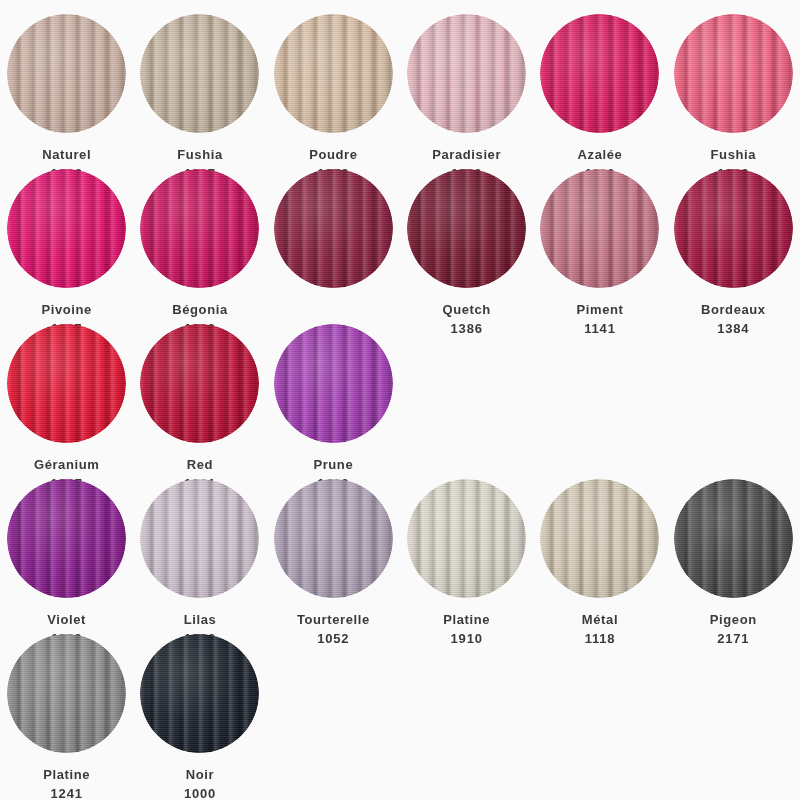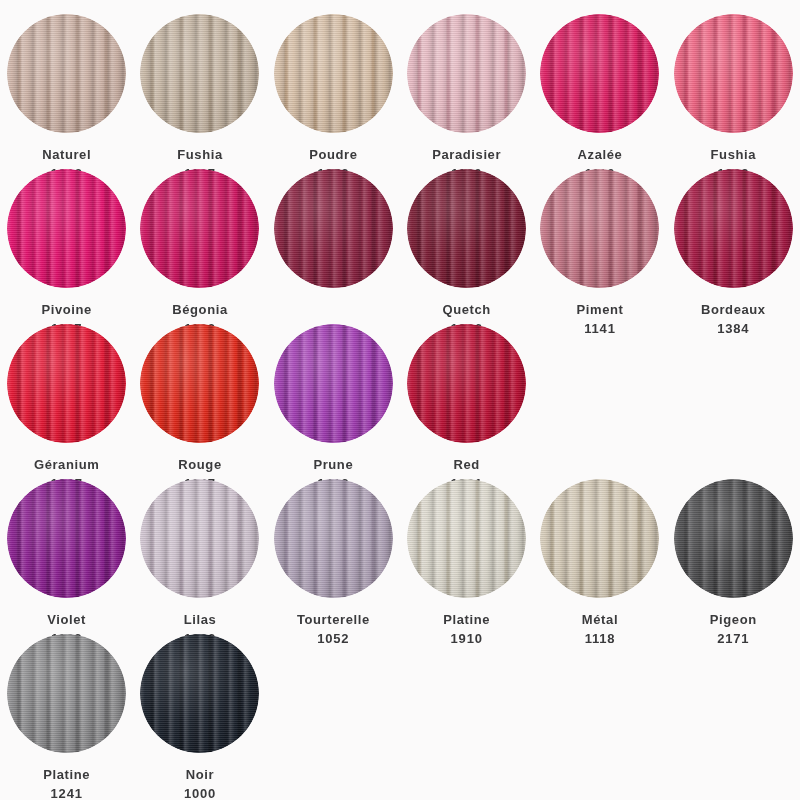--- a/index.html
+++ b/index.html
@@ -301,55 +301,42 @@
           <div class="disc-stipple"></div>
           <div class="disc-shade"></div>
         </div>
         <div class="swatch-label">
           <span class="swatch-name">Géranium</span>
           <span class="swatch-code">1307</span>
         </div>
       </div>
       <div class="swatch-cell">
         <div class="swatch-disc">
-          <div class="disc-base" style="background: rgb(227, 34, 19);"></div>
-          <div class="disc-ribs"></div>
-          <div class="disc-cords" style="background-image: repeating-linear-gradient(90deg, rgba(0, 0, 0, 0) 0px, rgba(0, 0, 0, 0) 10px, rgb(162, 19, 10) 11px, rgb(162, 19, 10) 13px, rgba(0, 0, 0, 0) 15px, rgba(0, 0, 0, 0) 29px); opacity: 0.55;"></div>
-          <div class="disc-stipple"></div>
-          <div class="disc-shade"></div>
-        </div>
-        <div class="swatch-label">
-          <span class="swatch-name">Rouge</span>
-          <span class="swatch-code">1147</span>
+          <div class="disc-base" style="background: rgb(189, 10, 48);"></div>
+          <div class="disc-ribs"></div>
+          <div class="disc-cords" style="background-image: repeating-linear-gradient(90deg, rgba(0, 0, 0, 0) 0px, rgba(0, 0, 0, 0) 10px, rgb(132, 5, 32) 11px, rgb(132, 5, 32) 13px, rgba(0, 0, 0, 0) 15px, rgba(0, 0, 0, 0) 29px); opacity: 0.55;"></div>
+          <div class="disc-stipple"></div>
+          <div class="disc-shade"></div>
+        </div>
+        <div class="swatch-label">
+          <span class="swatch-name">Red</span>
+          <span class="swatch-code">1381</span>
         </div>
       </div>
       <div class="swatch-cell">
         <div class="swatch-disc">
           <div class="disc-base" style="background: rgb(163, 58, 181);"></div>
           <div class="disc-ribs"></div>
           <div class="disc-cords" style="background-image: repeating-linear-gradient(90deg, rgba(0, 0, 0, 0) 0px, rgba(0, 0, 0, 0) 10px, rgb(111, 31, 125) 11px, rgb(111, 31, 125) 13px, rgba(0, 0, 0, 0) 15px, rgba(0, 0, 0, 0) 29px); opacity: 0.55;"></div>
           <div class="disc-stipple"></div>
           <div class="disc-shade"></div>
         </div>
         <div class="swatch-label">
           <span class="swatch-name">Prune</span>
           <span class="swatch-code">1412</span>
-        </div>
-      </div>
-      <div class="swatch-cell">
-        <div class="swatch-disc">
-          <div class="disc-base" style="background: rgb(189, 10, 48);"></div>
-          <div class="disc-ribs"></div>
-          <div class="disc-cords" style="background-image: repeating-linear-gradient(90deg, rgba(0, 0, 0, 0) 0px, rgba(0, 0, 0, 0) 10px, rgb(132, 5, 32) 11px, rgb(132, 5, 32) 13px, rgba(0, 0, 0, 0) 15px, rgba(0, 0, 0, 0) 29px); opacity: 0.55;"></div>
-          <div class="disc-stipple"></div>
-          <div class="disc-shade"></div>
-        </div>
-        <div class="swatch-label">
-          <span class="swatch-name">Red</span>
-          <span class="swatch-code">1381</span>
         </div>
       </div>
     </div>
     <div class="swatch-row">
       <div class="swatch-cell">
         <div class="swatch-disc">
           <div class="disc-base" style="background: rgb(138, 26, 144);"></div>
           <div class="disc-ribs"></div>
           <div class="disc-cords" style="background-image: repeating-linear-gradient(90deg, rgba(0, 0, 0, 0) 0px, rgba(0, 0, 0, 0) 10px, rgb(92, 12, 97) 11px, rgb(92, 12, 97) 13px, rgba(0, 0, 0, 0) 15px, rgba(0, 0, 0, 0) 29px); opacity: 0.55;"></div>
           <div class="disc-stipple"></div>

